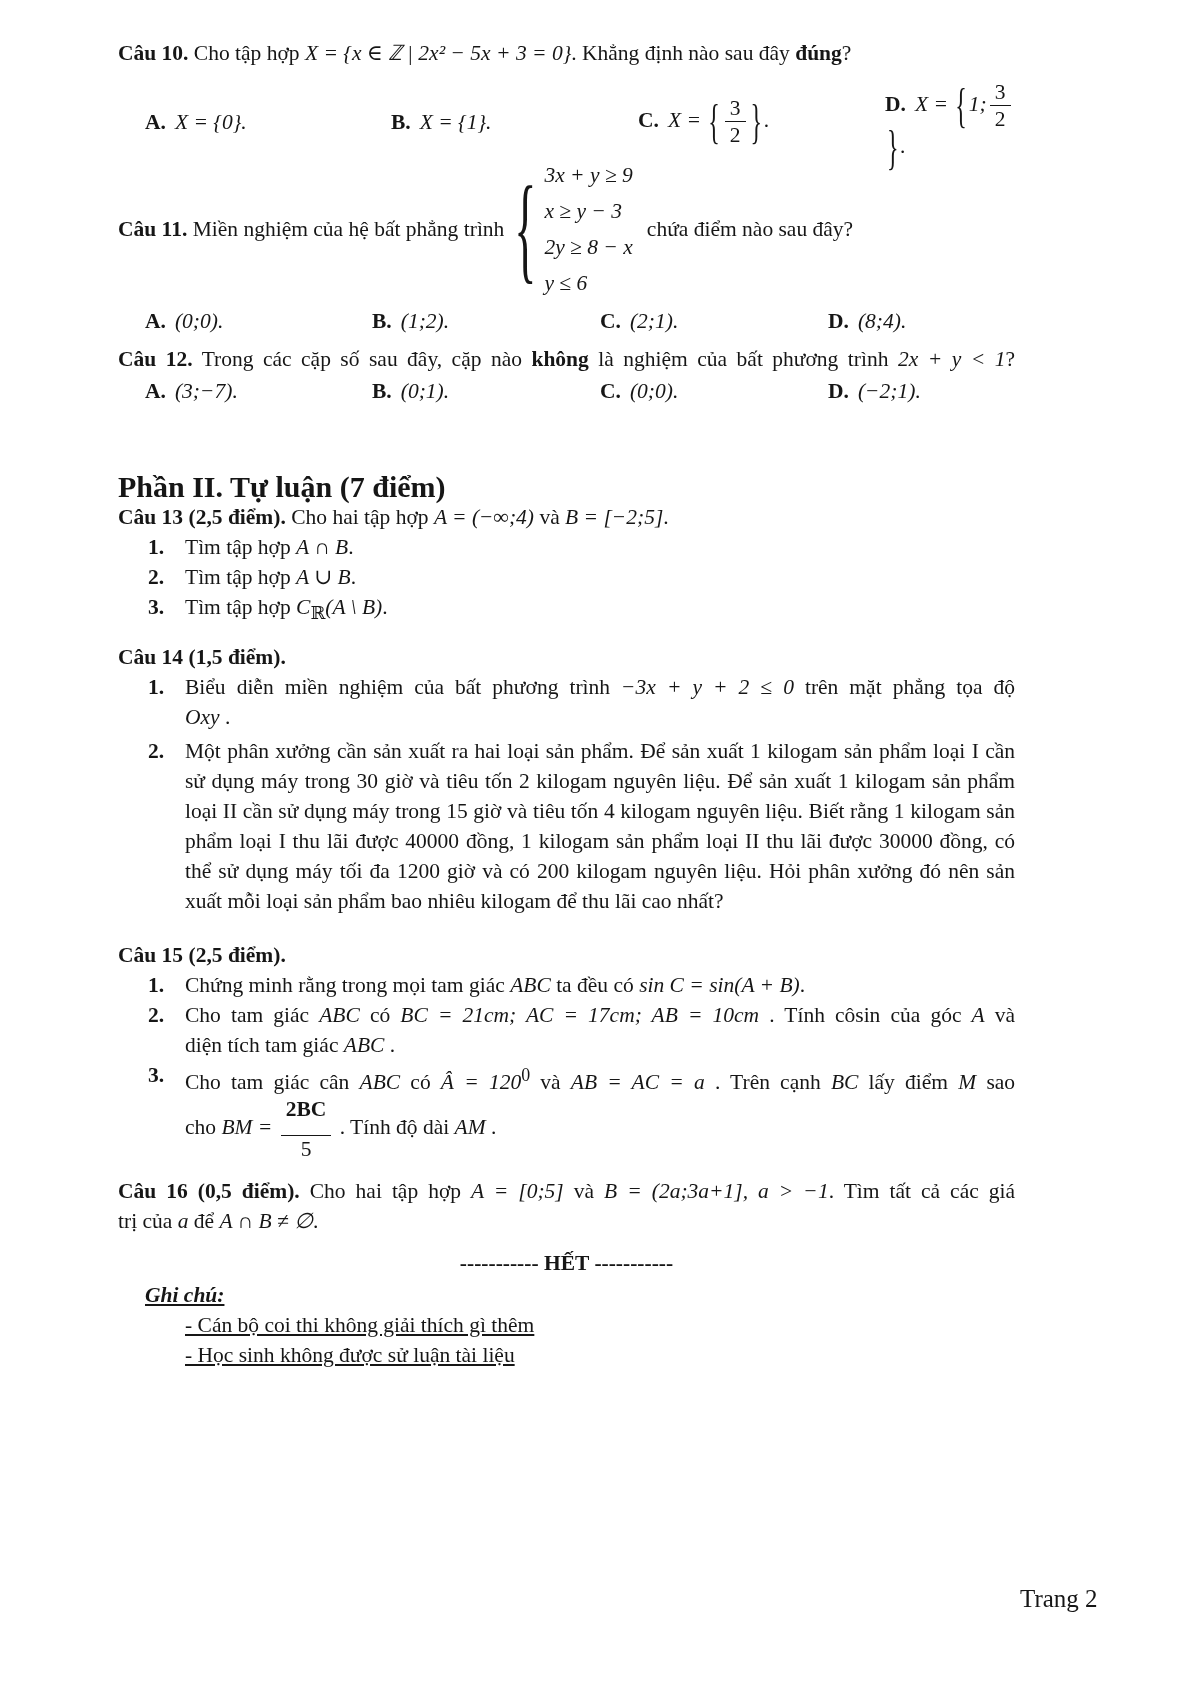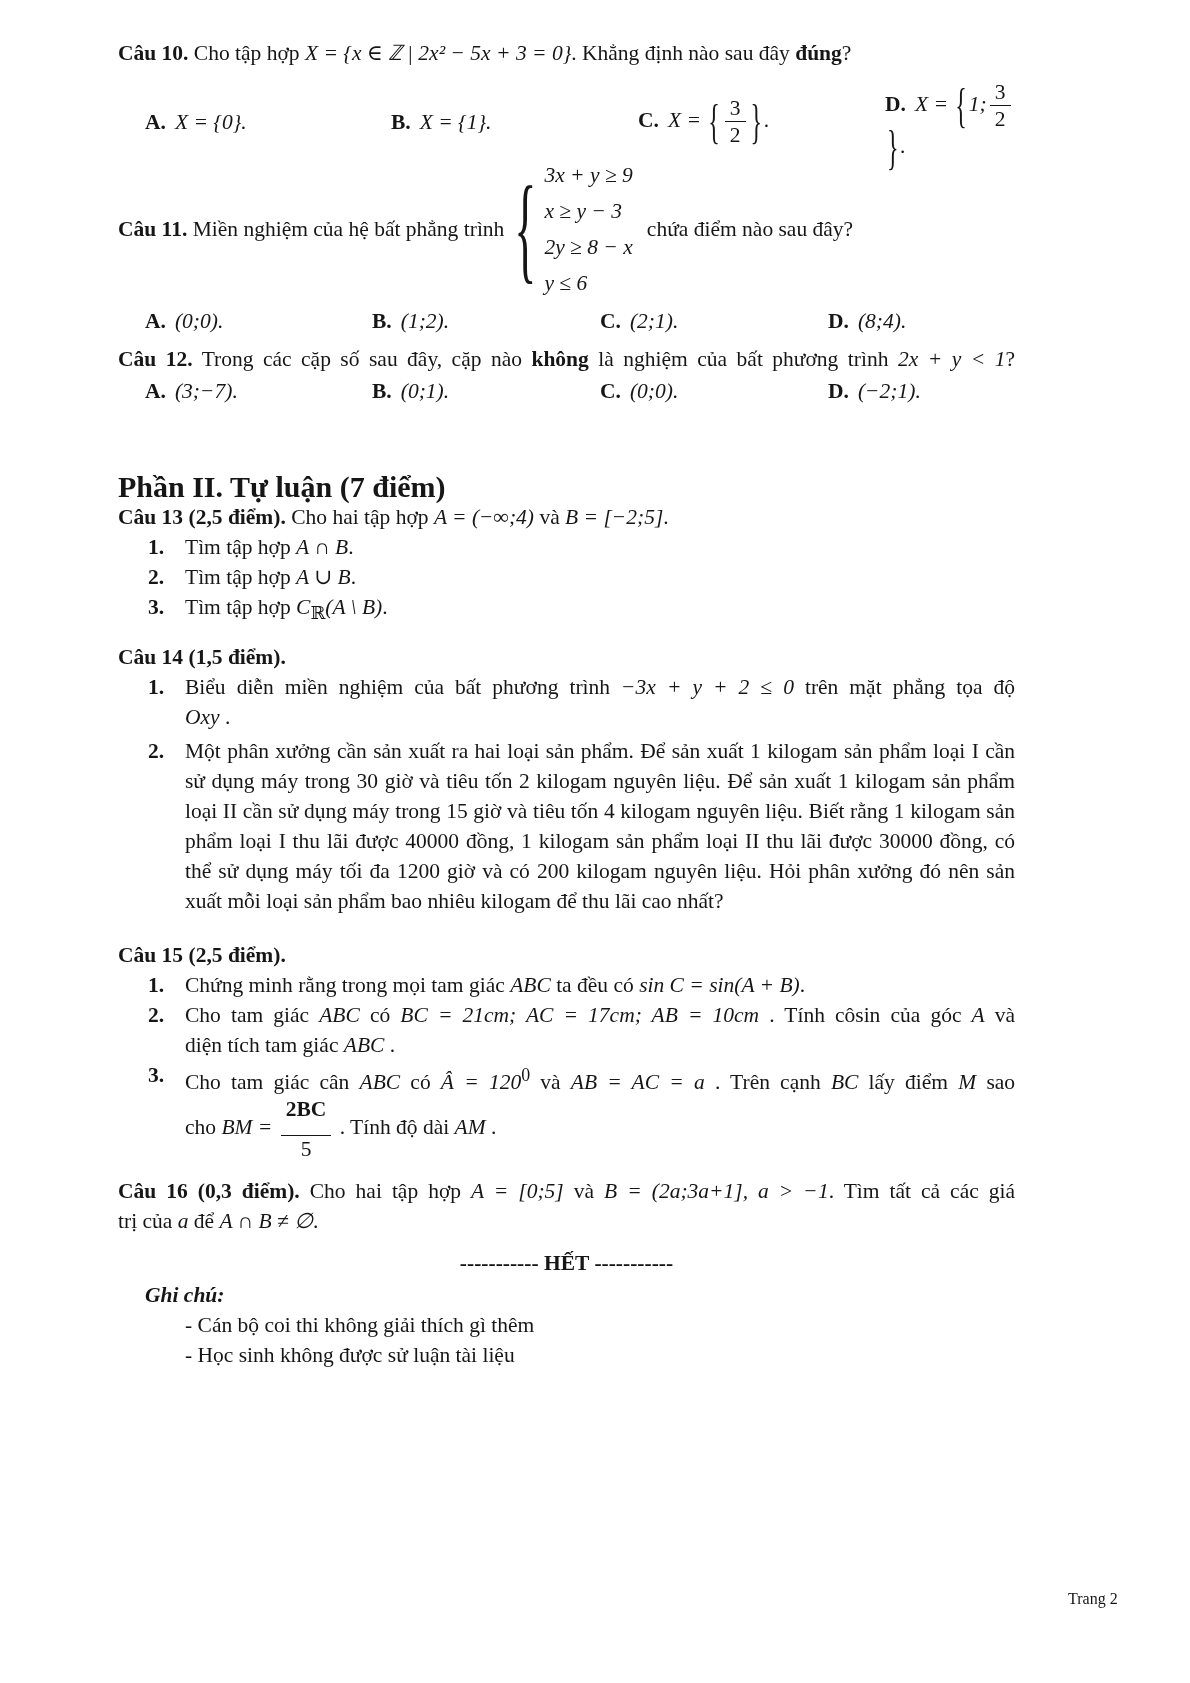--- a/index.html
+++ b/index.html
@@ -50,25 +50,25 @@
   
   .item { display:flex; padding-left:30px; }
   .item .num { flex:0 0 37px; font-weight:bold; }
   .item .body { flex:1 1 auto; }
   .item .body p { margin:0; }
   .just { text-align:justify; }
 
   .fracline { margin:4px 0 6px; }
 
   .endline { margin-top:12px; text-align:center; font-weight:bold; }
-  .notes { margin-top:2px; }
+  .notes { margin-top:2px;text-decoration:underline; }
   .notes-heading { font-weight:bold; font-style:italic; margin-left:27px; }
   .note-line { margin-left:67px; }
 
-  .page-number { position:absolute; left:1020px; top:1584px; font-size:16px;margin-left:48px; }
+  .page-number { position:absolute; left:1020px; top:1584px; font-size:25px; }
 </style>
 </head>
 <body>
 
 <div class="page">
 
   <div class="q-header">
     <b>Câu 10.</b>
     <span>Cho tập hợp</span>
     <span class="math">X = {x ∈ ℤ | 2x² − 5x + 3 = 0}</span><span>. Khẳng định nào sau đây </span><b>đúng</b><span>?</span>
@@ -210,21 +210,21 @@
             <span class="num it">2BC</span>
             <span class="den">5</span>
           </span>
         <span>. Tính độ dài</span>
         <span class="math">AM</span>
         <span>.</span></p>
     </span>
   </div>
 
   <div class="q16">
-    <p class="justify-line"><b>Câu 16 (0,3 điểm).</b>
+    <p class="justify-line"><b>Câu 16 (0,5 điểm).</b>
       <span>Cho hai tập hợp</span>
       <span class="math">A = [0;5]</span>
       <span>và</span>
       <span class="math">B = (2a;3a+1], a &gt; −1</span><span>. Tìm tất cả các giá</span></p>
     <p><span>trị của</span>
       <span class="math">a</span>
       <span>để</span>
       <span class="math">A ∩ B ≠ ∅</span><span>.</span></p>
   </div>
 

